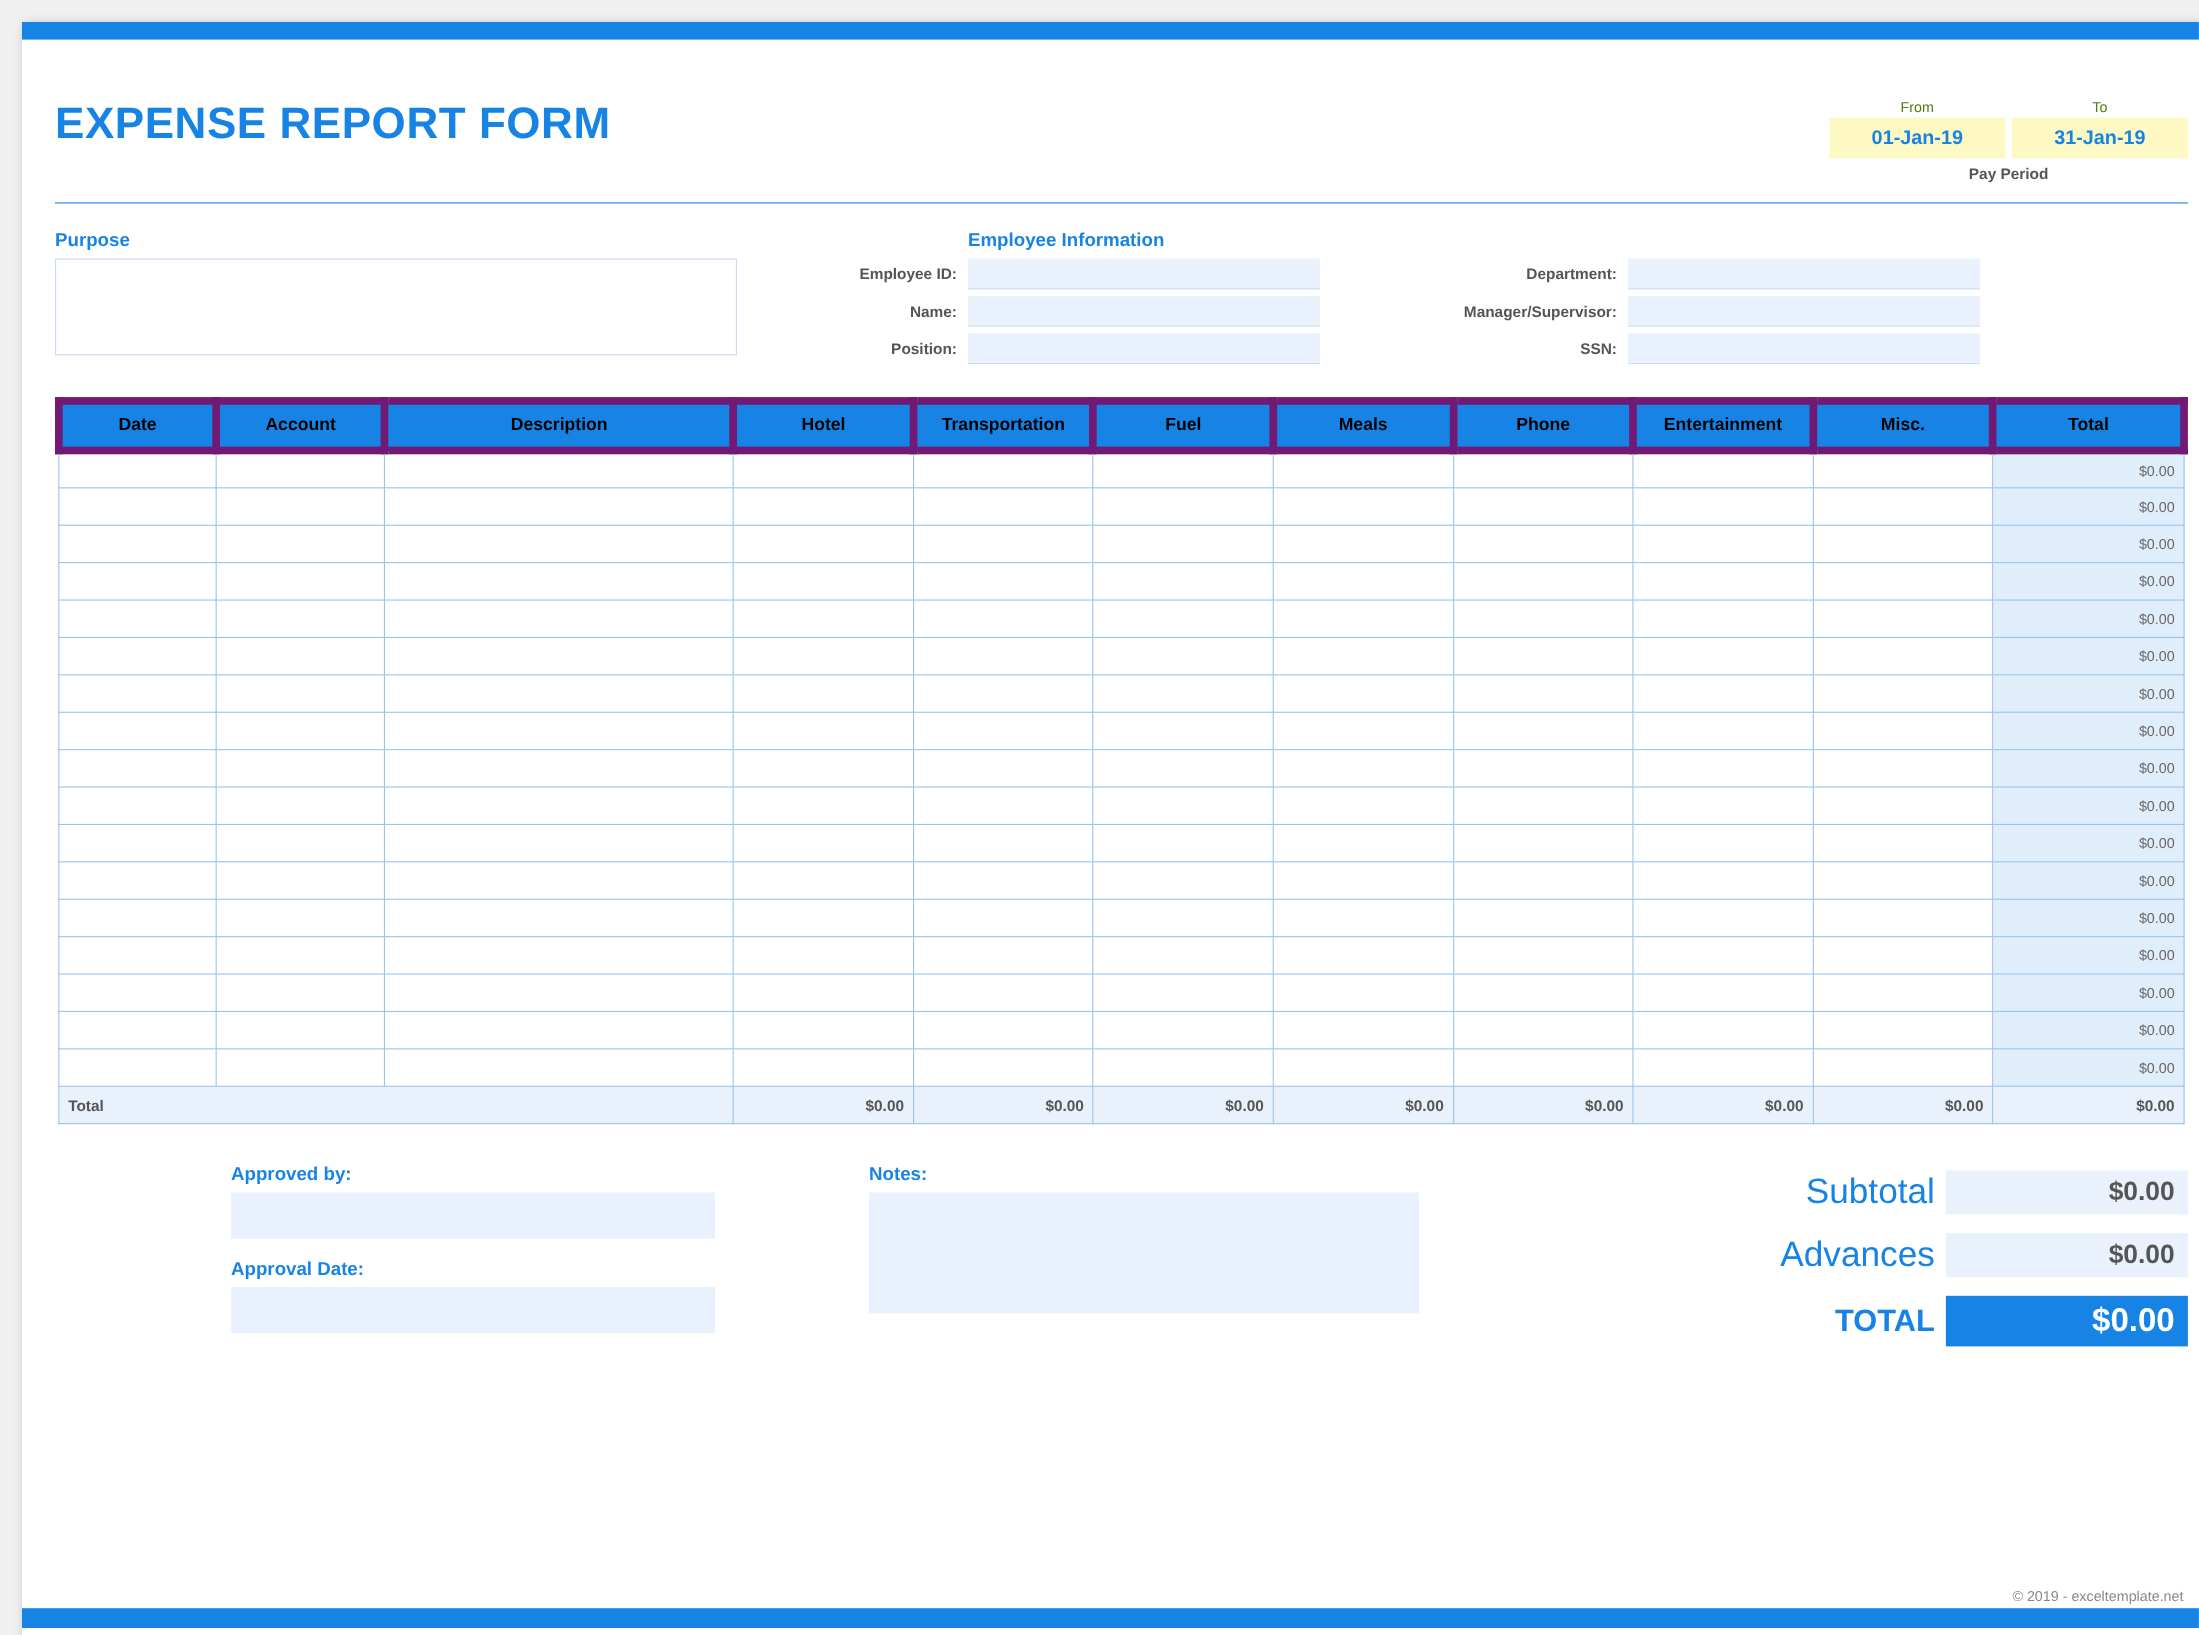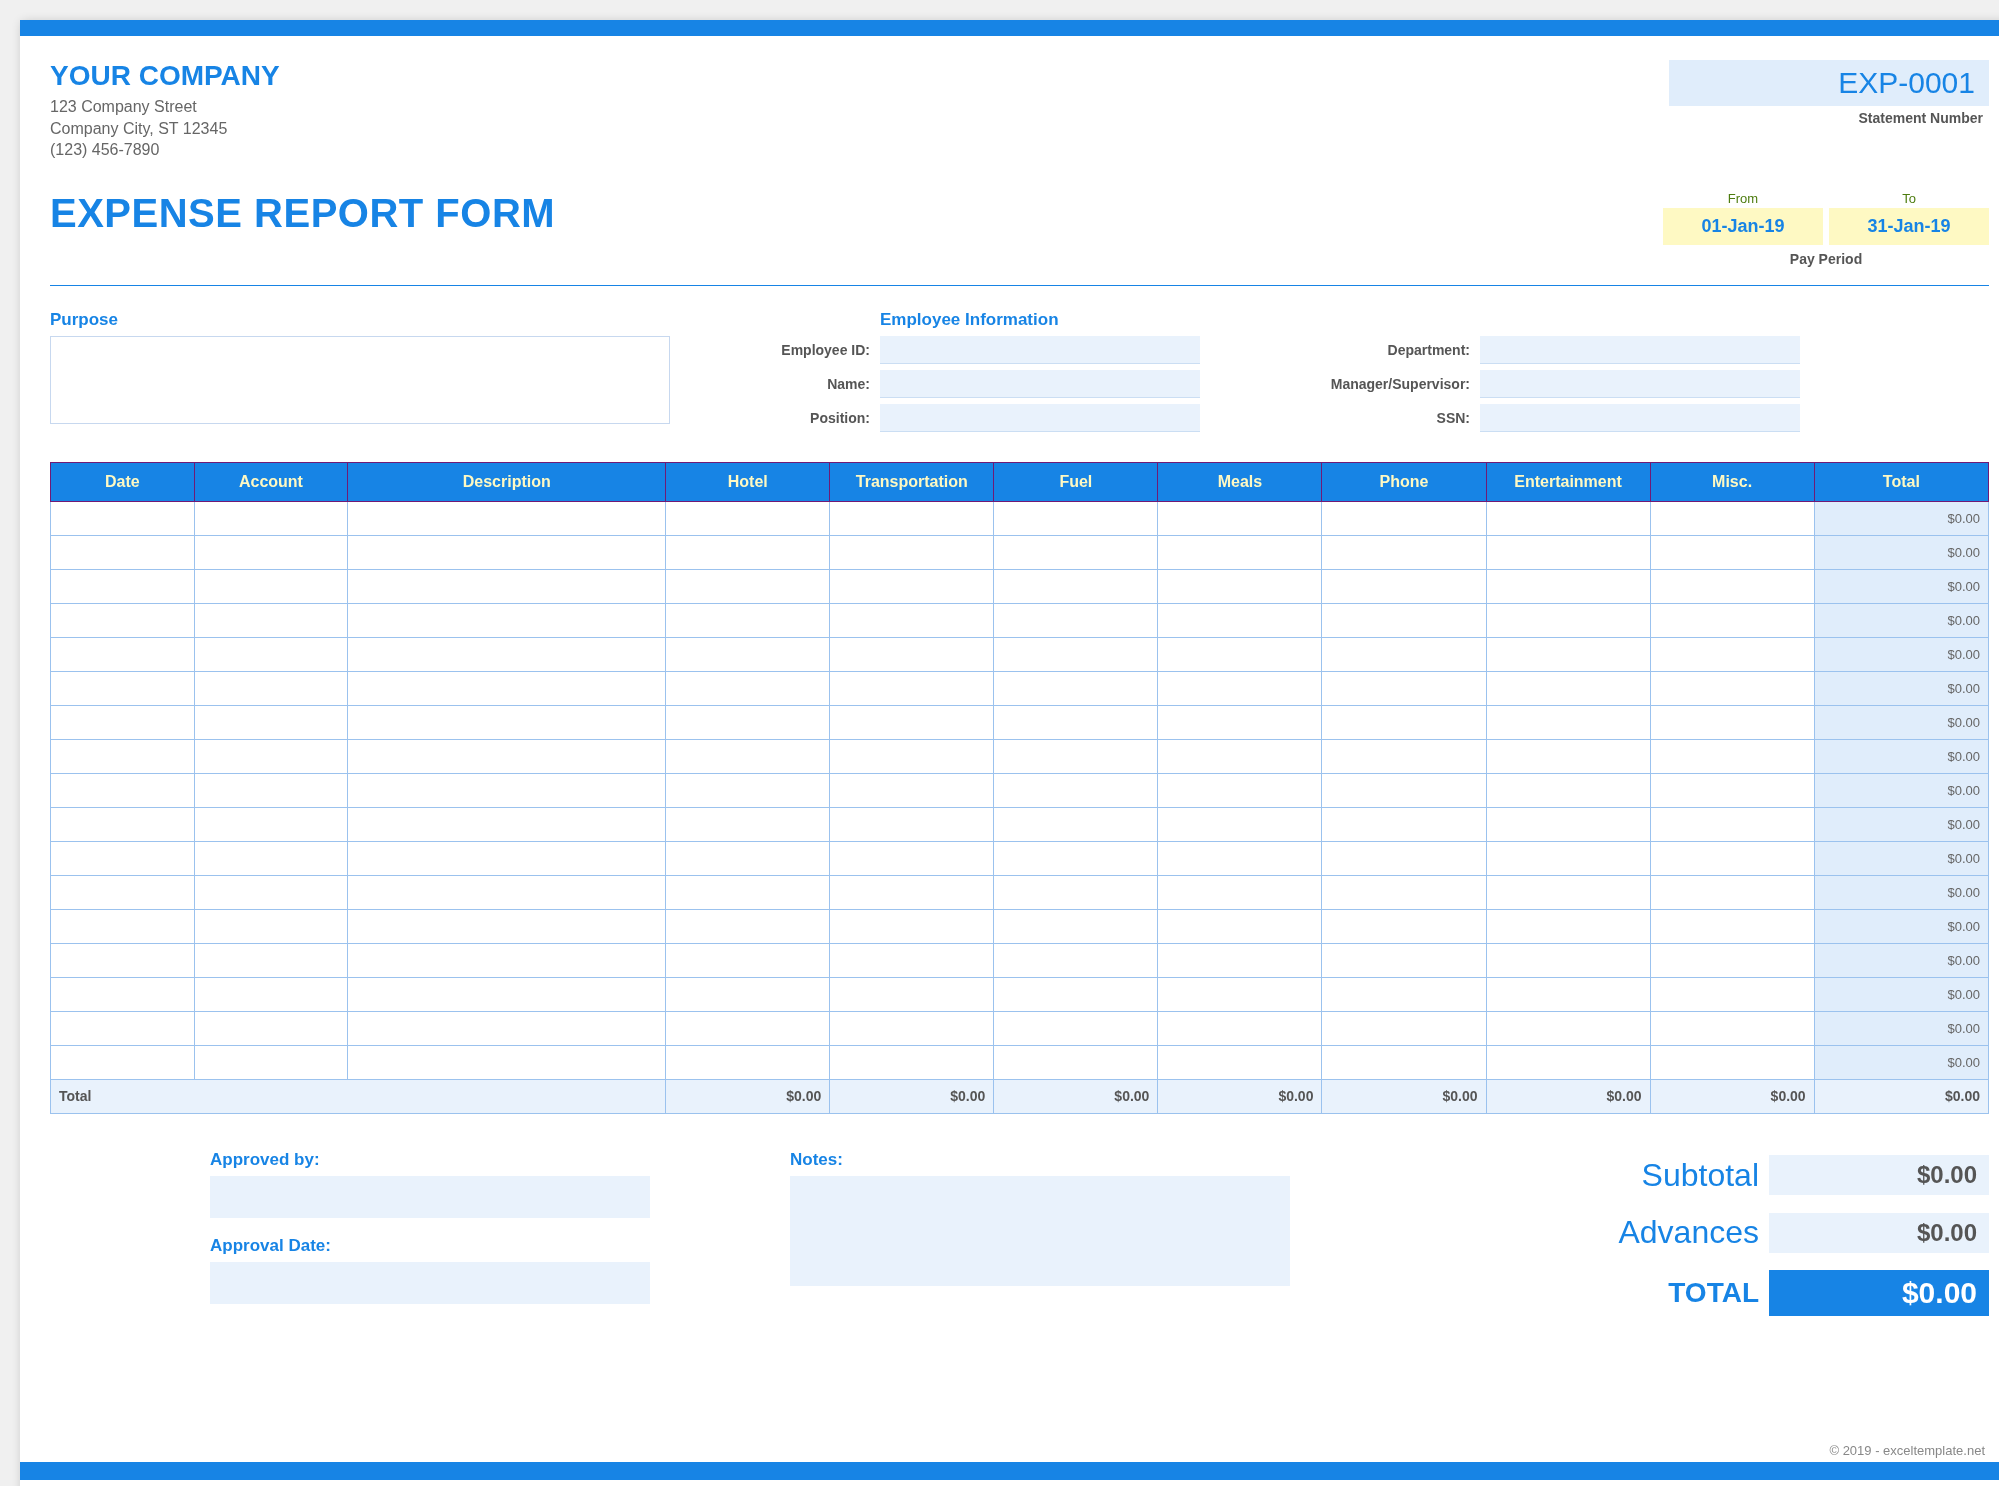--- a/index.html
+++ b/index.html
@@ -149,25 +149,25 @@
     border-bottom: 1px solid #cbdef3;
   }
   
   table.expense {
     width: 100%;
     border-collapse: collapse;
     table-layout: fixed;
   }
   table.expense th {
     background: #1784e5;
-    color: #fef9c3;
+    color: #000000;
     font-size: 16px;
     font-weight: bold;
     padding: 10px 6px;
-    border: 1px solid #701a75;
+    border: 7px solid #701a75;
     text-align: center;
   }
   table.expense td {
     border: 1px solid #9bc2ee;
     height: 34px;
     font-size: 14px;
     color: #555;
     padding: 0 8px;
   }
   table.expense td.total-cell {
@@ -253,32 +253,20 @@
   }
 </style>
 </head>
 <body>
 
 <div class="page">
   <div class="top-bar"></div>
 
   <div class="content">
 
-    <div class="header-row">
-      <div class="company-block">
-        <div class="company-name">YOUR COMPANY</div>
-        <div class="addr">123 Company Street</div>
-        <div class="addr">Company City, ST 12345</div>
-        <div class="addr">(123) 456-7890</div>
-      </div>
-      <div class="statement-block">
-        <div class="stmt-num-box">EXP-0001</div>
-        <div class="stmt-label">Statement Number</div>
-      </div>
-    </div>
 
     <div class="sub-header">
       <div class="form-title">EXPENSE REPORT FORM</div>
       <div class="period-block">
         <div class="period-labels">
           <div>From</div>
           <div>To</div>
         </div>
         <div class="period-values">
           <div>01-Jan-19</div>

